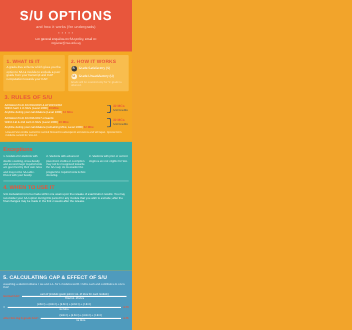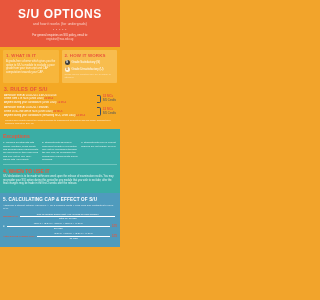--- a/index.html
+++ b/index.html
@@ -1,21 +1,21 @@
 <!DOCTYPE html>
 <html><head>
 <meta charset="utf-8">
 <style>
   html,body{margin:0;padding:0;}
   body{
     width:120px;height:300px;overflow:hidden;
     font-family:"Liberation Sans",sans-serif;
     background:#f2a42b;
   }
-  .page{width:120px;height:247px;position:relative;display:flex;flex-direction:column;}
+  .page{width:120px;height:300px;position:relative;display:flex;flex-direction:column;}
 
   
   .header{background:#e8563c;padding:6px 4px 6px 4px;text-align:center;flex:0 0 auto;}
   .title{
     color:#ffffff;font-weight:bold;font-size:12px;letter-spacing:0.6px;
     line-height:13px;margin:2px 0 1px 0;white-space:nowrap;
   }
   .subtitle{color:#fbd9d0;font-size:3.2px;letter-spacing:0.2px;line-height:4px;}
   .divider-dots{color:#fbd0c5;font-size:3px;letter-spacing:0.6px;margin:2px 0;}
   .hdr-note{color:#ffe7e0;font-size:2.8px;line-height:3.6px;margin-top:1px;}

